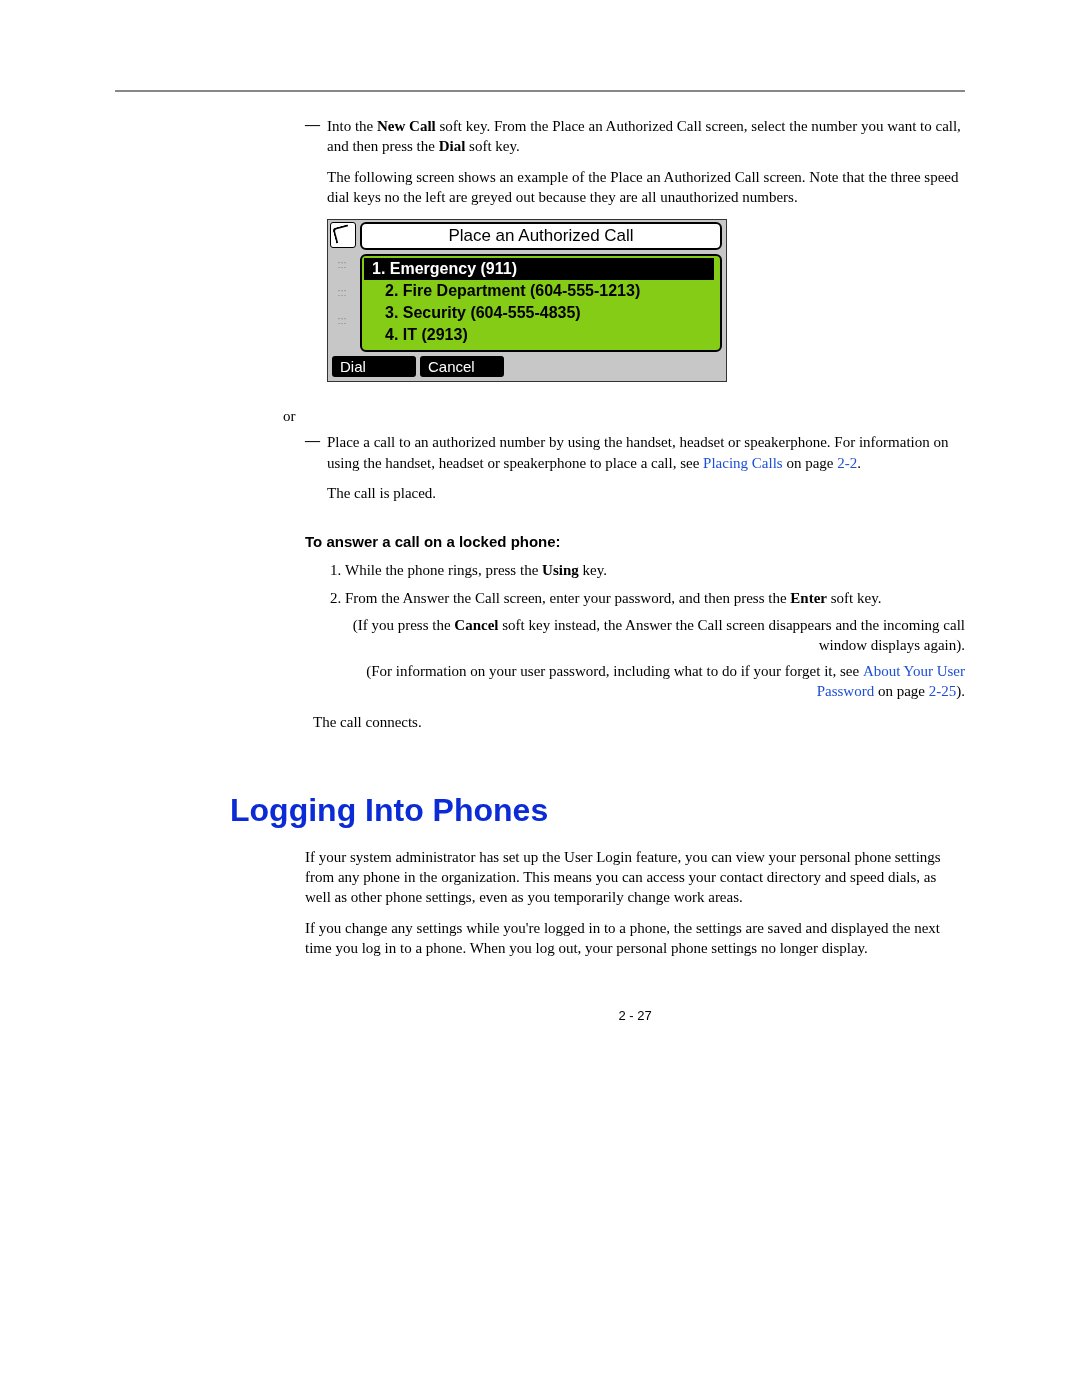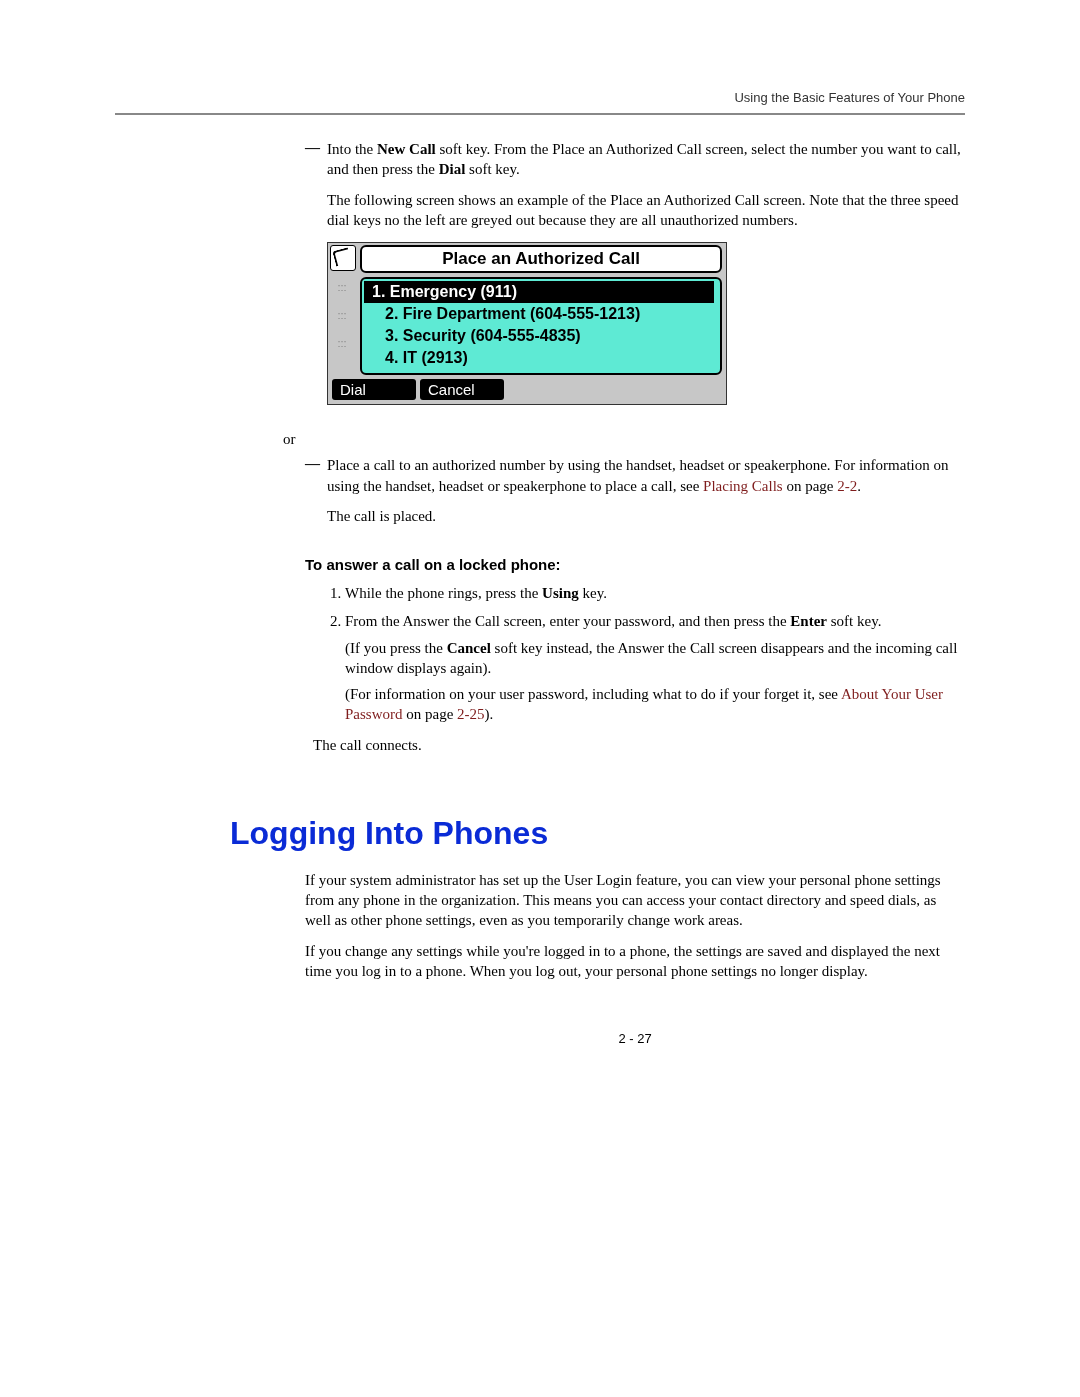--- a/index.html
+++ b/index.html
@@ -40,21 +40,21 @@
     width: 22px;
     font-weight: bold;
   }
   .dash-row .btxt {
     flex: 1;
   }
   p { margin: 0 0 10px 0; line-height: 1.35; }
   .indent { margin-left: 22px; }
   .bold { font-weight: bold; }
   .or-text { margin: 6px 0 6px -22px; }
-  .link { color: #7f1d1d; }
+  .link { color: #1d4ed8; font-family: Liberation Serif, serif; }
 
   
   .screenshot {
     width: 400px;
     margin: 12px 0 14px 0;
     background: #c7c7c7;
     border: 1px solid #333;
     font-family: Arial, Helvetica, sans-serif;
     box-sizing: border-box;
   }
@@ -96,27 +96,27 @@
   }
   .shot-main {
     flex: 1;
     padding: 2px 4px 0 4px;
   }
   .screen-title {
     background: #fff;
     border: 2px solid #000;
     border-radius: 6px;
     text-align: center;
-    font-weight: bold;
+    font-weight: normal;
     padding: 2px 0;
     font-size: 17px;
     margin-bottom: 4px;
   }
   .list-box {
-    background: #5eead4;
+    background: #84cc16;
     border: 2px solid #000;
     border-radius: 6px;
     padding: 2px 4px 4px 0;
     margin-bottom: 4px;
   }
   .list-row {
     padding: 2px 8px;
     font-size: 16px;
     font-weight: bold;
     margin-left: 15px;
@@ -146,42 +146,41 @@
     font-weight: bold;
     font-size: 15px;
     margin: 20px 0 10px 0;
     margin-left: -22px;
   }
   ol.numlist {
     margin: 0 0 10px -4px;
     padding-left: 22px;
   }
   ol.numlist li { margin-bottom: 8px; line-height: 1.35; }
-  ol.numlist li p { margin: 6px 0 0 0; }
+  ol.numlist li p { margin: 6px 0 0 0; text-align: right; }
 
   h1.section {
     font-family: "Trebuchet MS", "Lucida Sans", Arial, sans-serif;
     color: #0a2bd6;
     font-size: 32px;
     font-weight: bold;
     margin: 60px 0 18px -75px;
   }
 
   .page-num {
     text-align: center;
     font-size: 13px;
     margin-top: 50px;
     font-family: "Trebuchet MS", "Lucida Sans", Arial, sans-serif;
   }
 </style>
 </head>
 <body>
 
 <div class="page">
-  <div class="running-head">Using the Basic Features of Your Phone</div>
   <hr class="rule">
 
   <div class="content">
 
     <div class="bullet-block">
       <div class="dash-row">
         <div class="dash">—</div>
         <div class="btxt">
           <p>
             <span>Into the </span><span class="bold">New Call</span><span> soft key. From the Place an Authorized Call screen, select the number you want to call, and then press the </span><span class="bold">Dial</span><span> soft key.</span>

